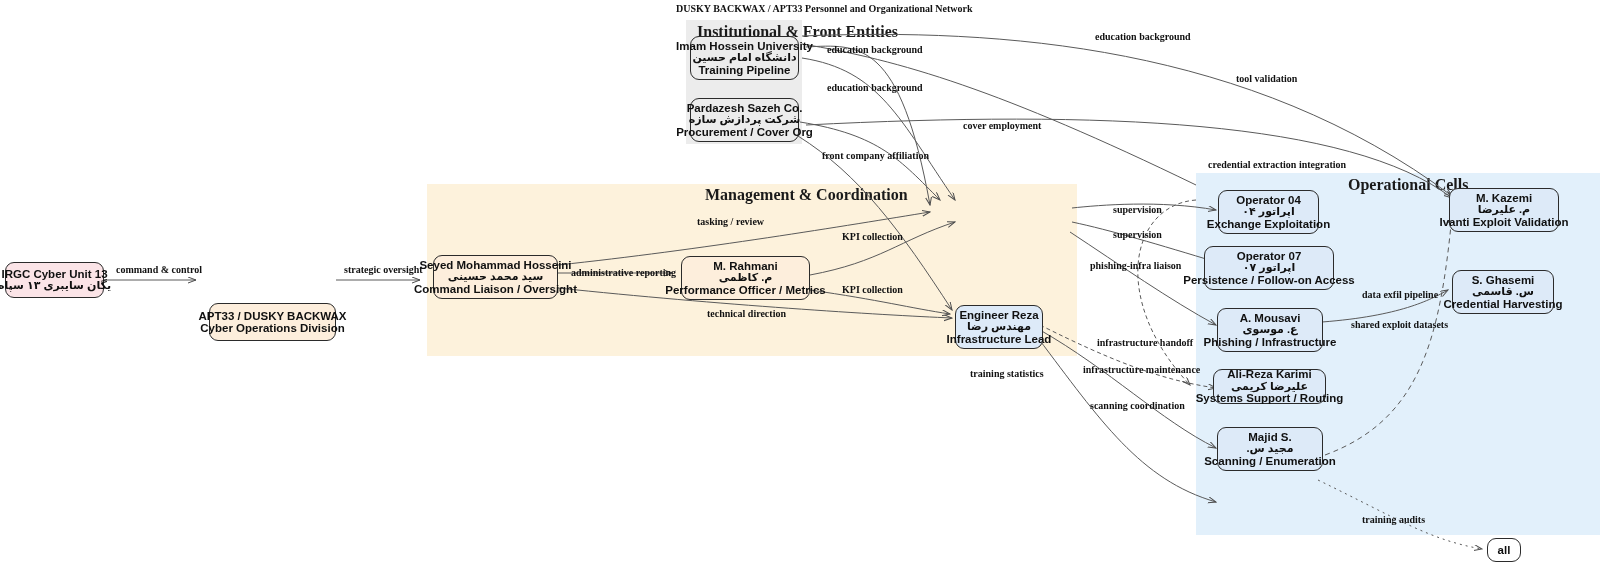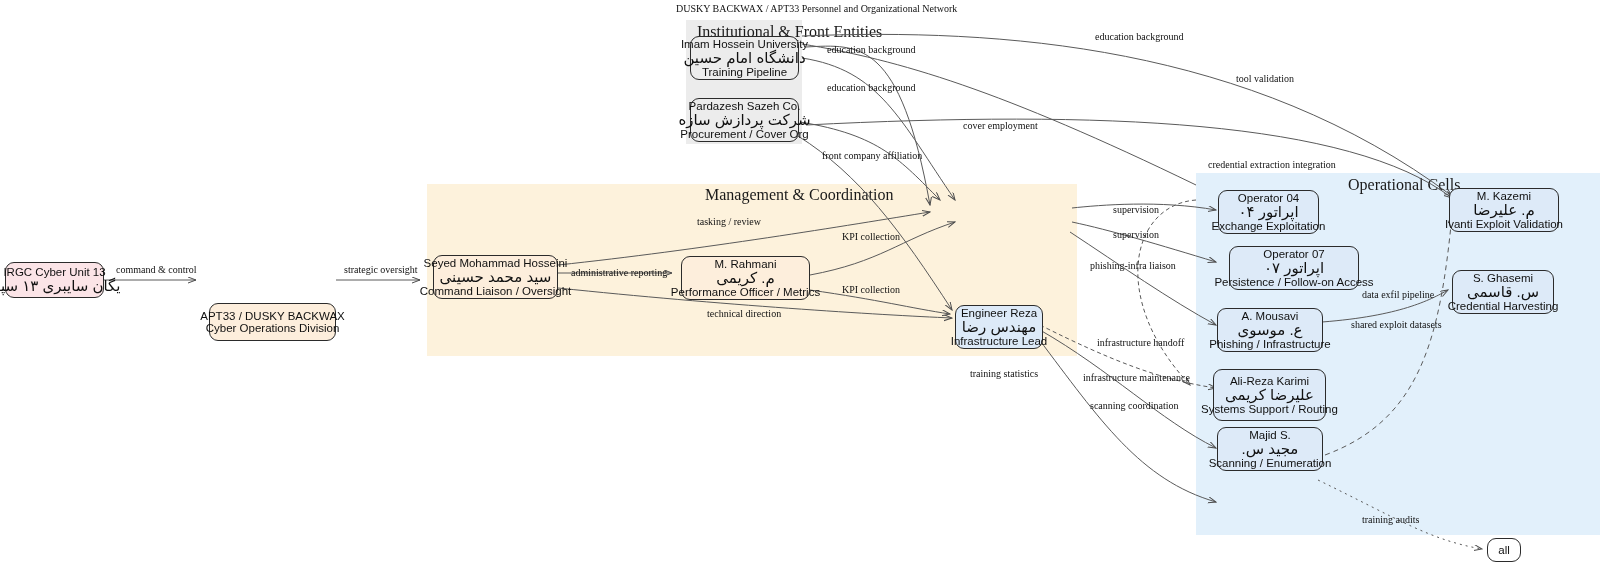--- a/index.html
+++ b/index.html
@@ -1,28 +1,28 @@
 <!DOCTYPE html>
 <html><head>
 <meta charset="utf-8">
 <style>
   html,body{margin:0;padding:0;background:#ffffff;}
   body{width:1600px;height:575px;position:relative;overflow:hidden;
        font-family:"Liberation Sans","DejaVu Sans",sans-serif;}
-  #stage{position:absolute;left:0;top:0;width:1600px;height:575px;}
+  #stage{position:absolute;left:0;top:0;width:1600px;height:575px;font-weight:bold;}
   svg#wires{position:absolute;left:0;top:0;width:1600px;height:575px;overflow:visible;}
   .cluster{position:absolute;}
   .cluster-label{position:absolute;font-family:"Liberation Serif","DejaVu Serif",serif;
                  font-size:16px;color:#1a1a1a;white-space:nowrap;}
   .node{position:absolute;box-sizing:border-box;border:1px solid #2b2b2b;
         border-radius:9px;display:flex;flex-direction:column;align-items:center;
         justify-content:center;text-align:center;line-height:1.08;
         font-size:11.5px;color:#101010;padding:2px 0;white-space:nowrap;}
   .node .ln{display:block;}
-  .node .fa{font-size:15px;direction:rtl;}
+  .node .fa{font-size:11px;direction:rtl;}
   .elabel{position:absolute;font-family:"Liberation Serif","DejaVu Serif",serif;
           font-size:10px;color:#111;white-space:nowrap;}
   .title{position:absolute;font-family:"Liberation Serif","DejaVu Serif",serif;
          font-size:10px;color:#111;white-space:nowrap;}
 </style>
 </head>
 <body>
 
 <div id="stage">
 
@@ -83,21 +83,21 @@
   <div class="elabel" style="left:963px;top:120px;">cover employment</div>
   <div class="elabel" style="left:822px;top:150px;">front company affiliation</div>
   <div class="elabel" style="left:1236px;top:73px;">tool validation</div>
   <div class="elabel" style="left:1208px;top:159px;">credential extraction integration</div>
   <div class="elabel" style="left:842px;top:231px;">KPI collection</div>
   <div class="elabel" style="left:842px;top:284px;">KPI collection</div>
   <div class="elabel" style="left:1113px;top:204px;">supervision</div>
   <div class="elabel" style="left:1113px;top:229px;">supervision</div>
   <div class="elabel" style="left:1090px;top:260px;">phishing-infra liaison</div>
   <div class="elabel" style="left:1097px;top:337px;">infrastructure handoff</div>
-  <div class="elabel" style="left:1083px;top:372px;">infrastructure maintenance</div>
+  <div class="elabel" style="left:1083px;top:364px;">infrastructure maintenance</div>
   <div class="elabel" style="left:1090px;top:400px;">scanning coordination</div>
   <div class="elabel" style="left:970px;top:368px;">training statistics</div>
   <div class="elabel" style="left:1362px;top:289px;">data exfil pipeline</div>
   <div class="elabel" style="left:1351px;top:319px;">shared exploit datasets</div>
   <div class="elabel" style="left:1362px;top:514px;">training audits</div>
 
   <div class="node" style="left:5px;top:262px;width:99px;height:36px;background:#fbe4e7;">
     <span class="ln">IRGC Cyber Unit 13</span>
     <span class="fa">یگان سایبری ۱۳ سپاه</span>
   </div>
@@ -120,50 +120,50 @@
   </div>
 
   <div class="node" style="left:433px;top:255px;width:125px;height:44px;background:#fdeedc;">
     <span class="ln">Seyed Mohammad Hosseini</span>
     <span class="fa">سید محمد حسینی</span>
     <span class="ln">Command Liaison / Oversight</span>
   </div>
 
   <div class="node" style="left:681px;top:256px;width:129px;height:44px;background:#fdeedc;">
     <span class="ln">M. Rahmani</span>
-    <span class="fa">م. کریمی</span>
+    <span class="fa">م. کاظمی</span>
     <span class="ln">Performance Officer / Metrics</span>
   </div>
 
 
   <div class="node" style="left:955px;top:305px;width:88px;height:44px;background:#ddeaf8;">
     <span class="ln">Engineer Reza</span>
     <span class="fa">مهندس رضا</span>
     <span class="ln">Infrastructure Lead</span>
   </div>
 
   <div class="node" style="left:1218px;top:190px;width:101px;height:44px;background:#ddeaf8;">
     <span class="ln">Operator 04</span>
     <span class="fa">اپراتور ۰۴</span>
     <span class="ln">Exchange Exploitation</span>
   </div>
 
-  <div class="node" style="left:1204px;top:246px;width:130px;height:44px;background:#ddeaf8;margin-left:25px;">
+  <div class="node" style="left:1204px;top:246px;width:130px;height:44px;background:#ddeaf8;">
     <span class="ln">Operator 07</span>
     <span class="fa">اپراتور ۰۷</span>
     <span class="ln">Persistence / Follow-on Access</span>
   </div>
 
   <div class="node" style="left:1217px;top:308px;width:106px;height:44px;background:#ddeaf8;">
     <span class="ln">A. Mousavi</span>
     <span class="fa">ع. موسوی</span>
     <span class="ln">Phishing / Infrastructure</span>
   </div>
 
-  <div class="node" style="left:1213px;top:369px;width:113px;height:52px;background:#ddeaf8;">
+  <div class="node" style="left:1213px;top:369px;width:113px;height:35px;background:#ddeaf8;">
     <span class="ln">Ali-Reza Karimi</span>
     <span class="fa">علیرضا کریمی</span>
     <span class="ln">Systems Support / Routing</span>
   </div>
 
   <div class="node" style="left:1217px;top:427px;width:106px;height:44px;background:#ddeaf8;">
     <span class="ln">Majid S.</span>
     <span class="fa">مجید س.</span>
     <span class="ln">Scanning / Enumeration</span>
   </div>

